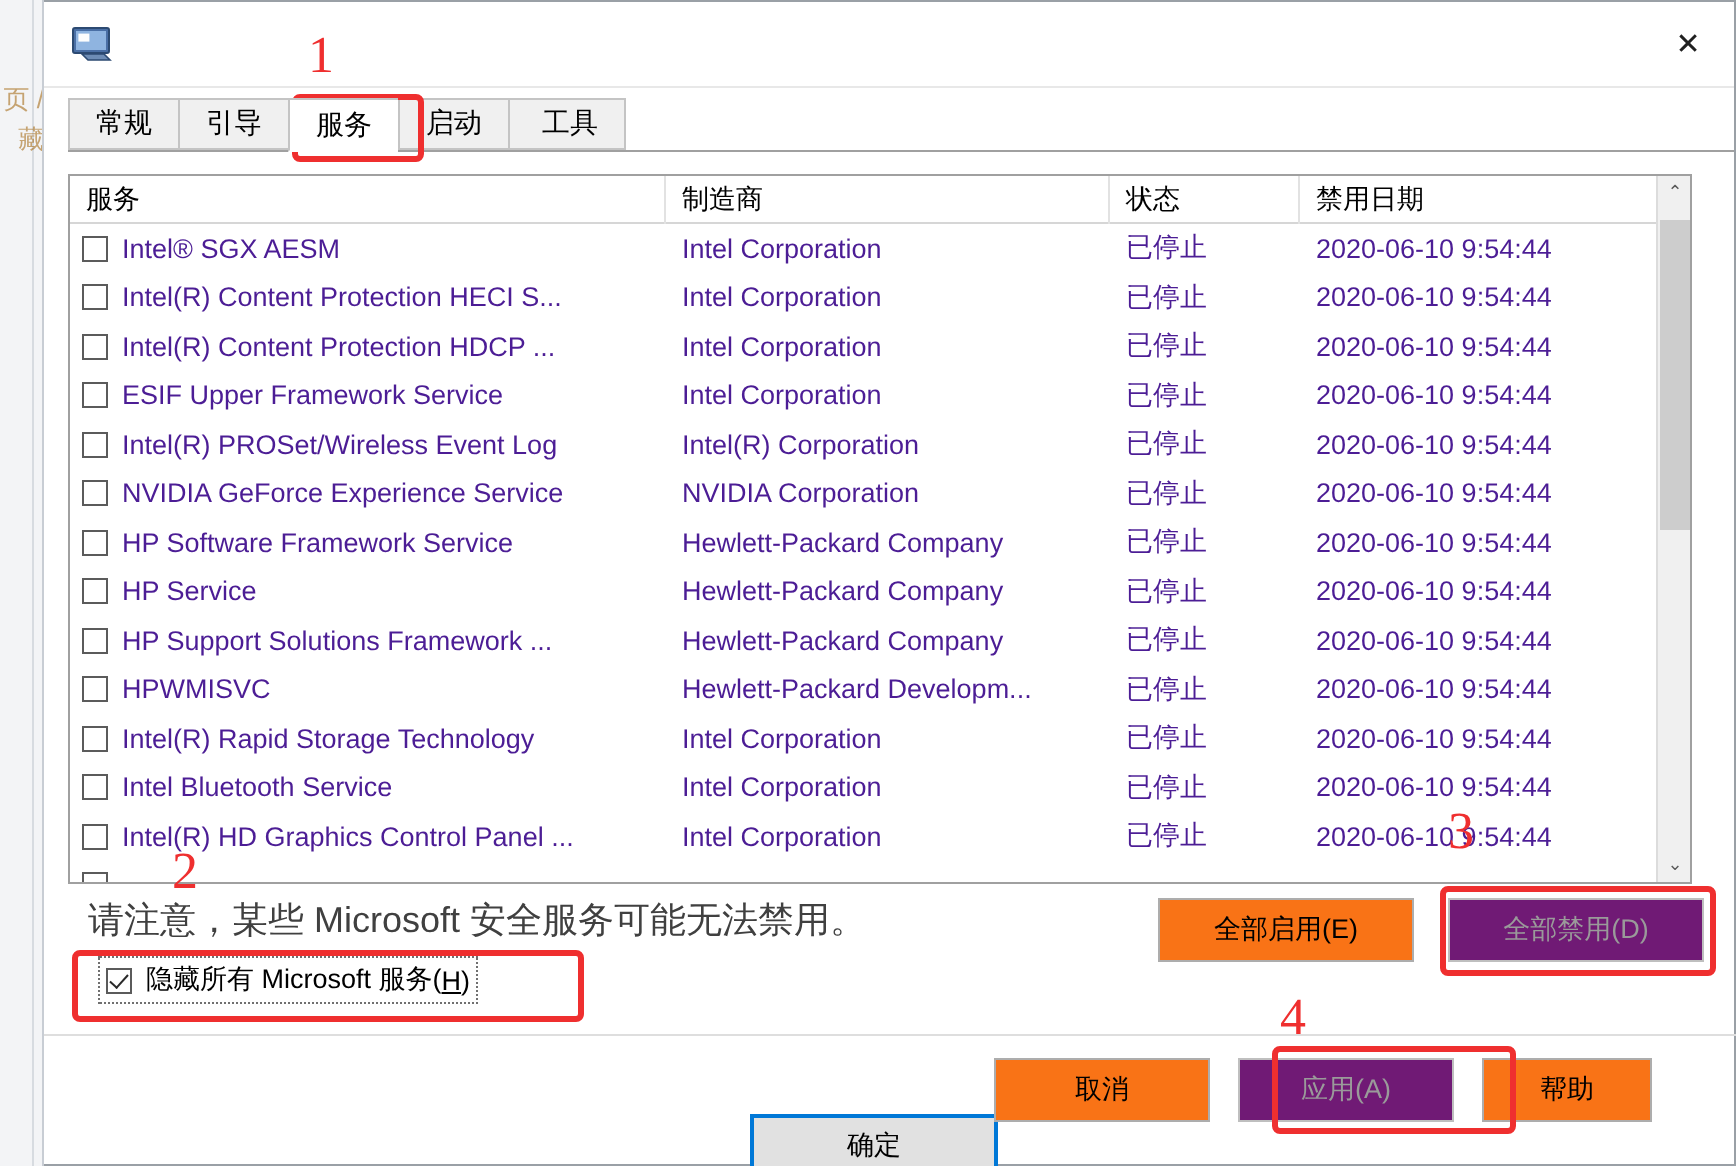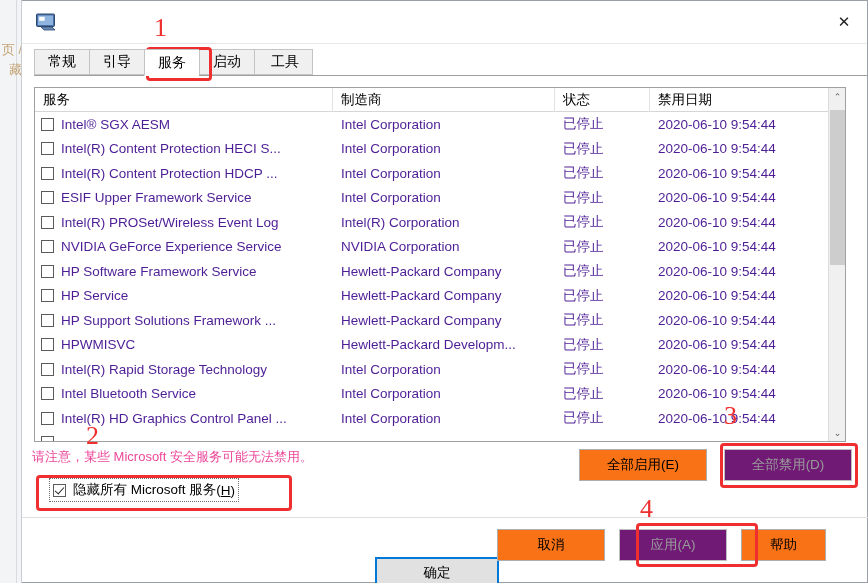--- a/index.html
+++ b/index.html
@@ -162,22 +162,22 @@
   #vscroll .thumb {
     position: absolute;
     top: 22px; left: 1px;
     width: 15px; height: 155px;
     background: #cdcdcd;
   }
 
   
   #note {
     position: absolute;
-    left: 10px; top: 447px;
-    font-size: 13px; color: #ec4899;
+    left: 22px; top: 447px;
+    font-size: 18px; color: #404040;
   }
   #hide-ms {
     position: absolute;
     left: 28px; top: 478px;
     display: flex; align-items: center;
     font-size: 13.5px; color: #000;
     padding: 2px 3px;
     outline: 1px dotted #707070;
   }
   #hide-ms .cbox-checked {

